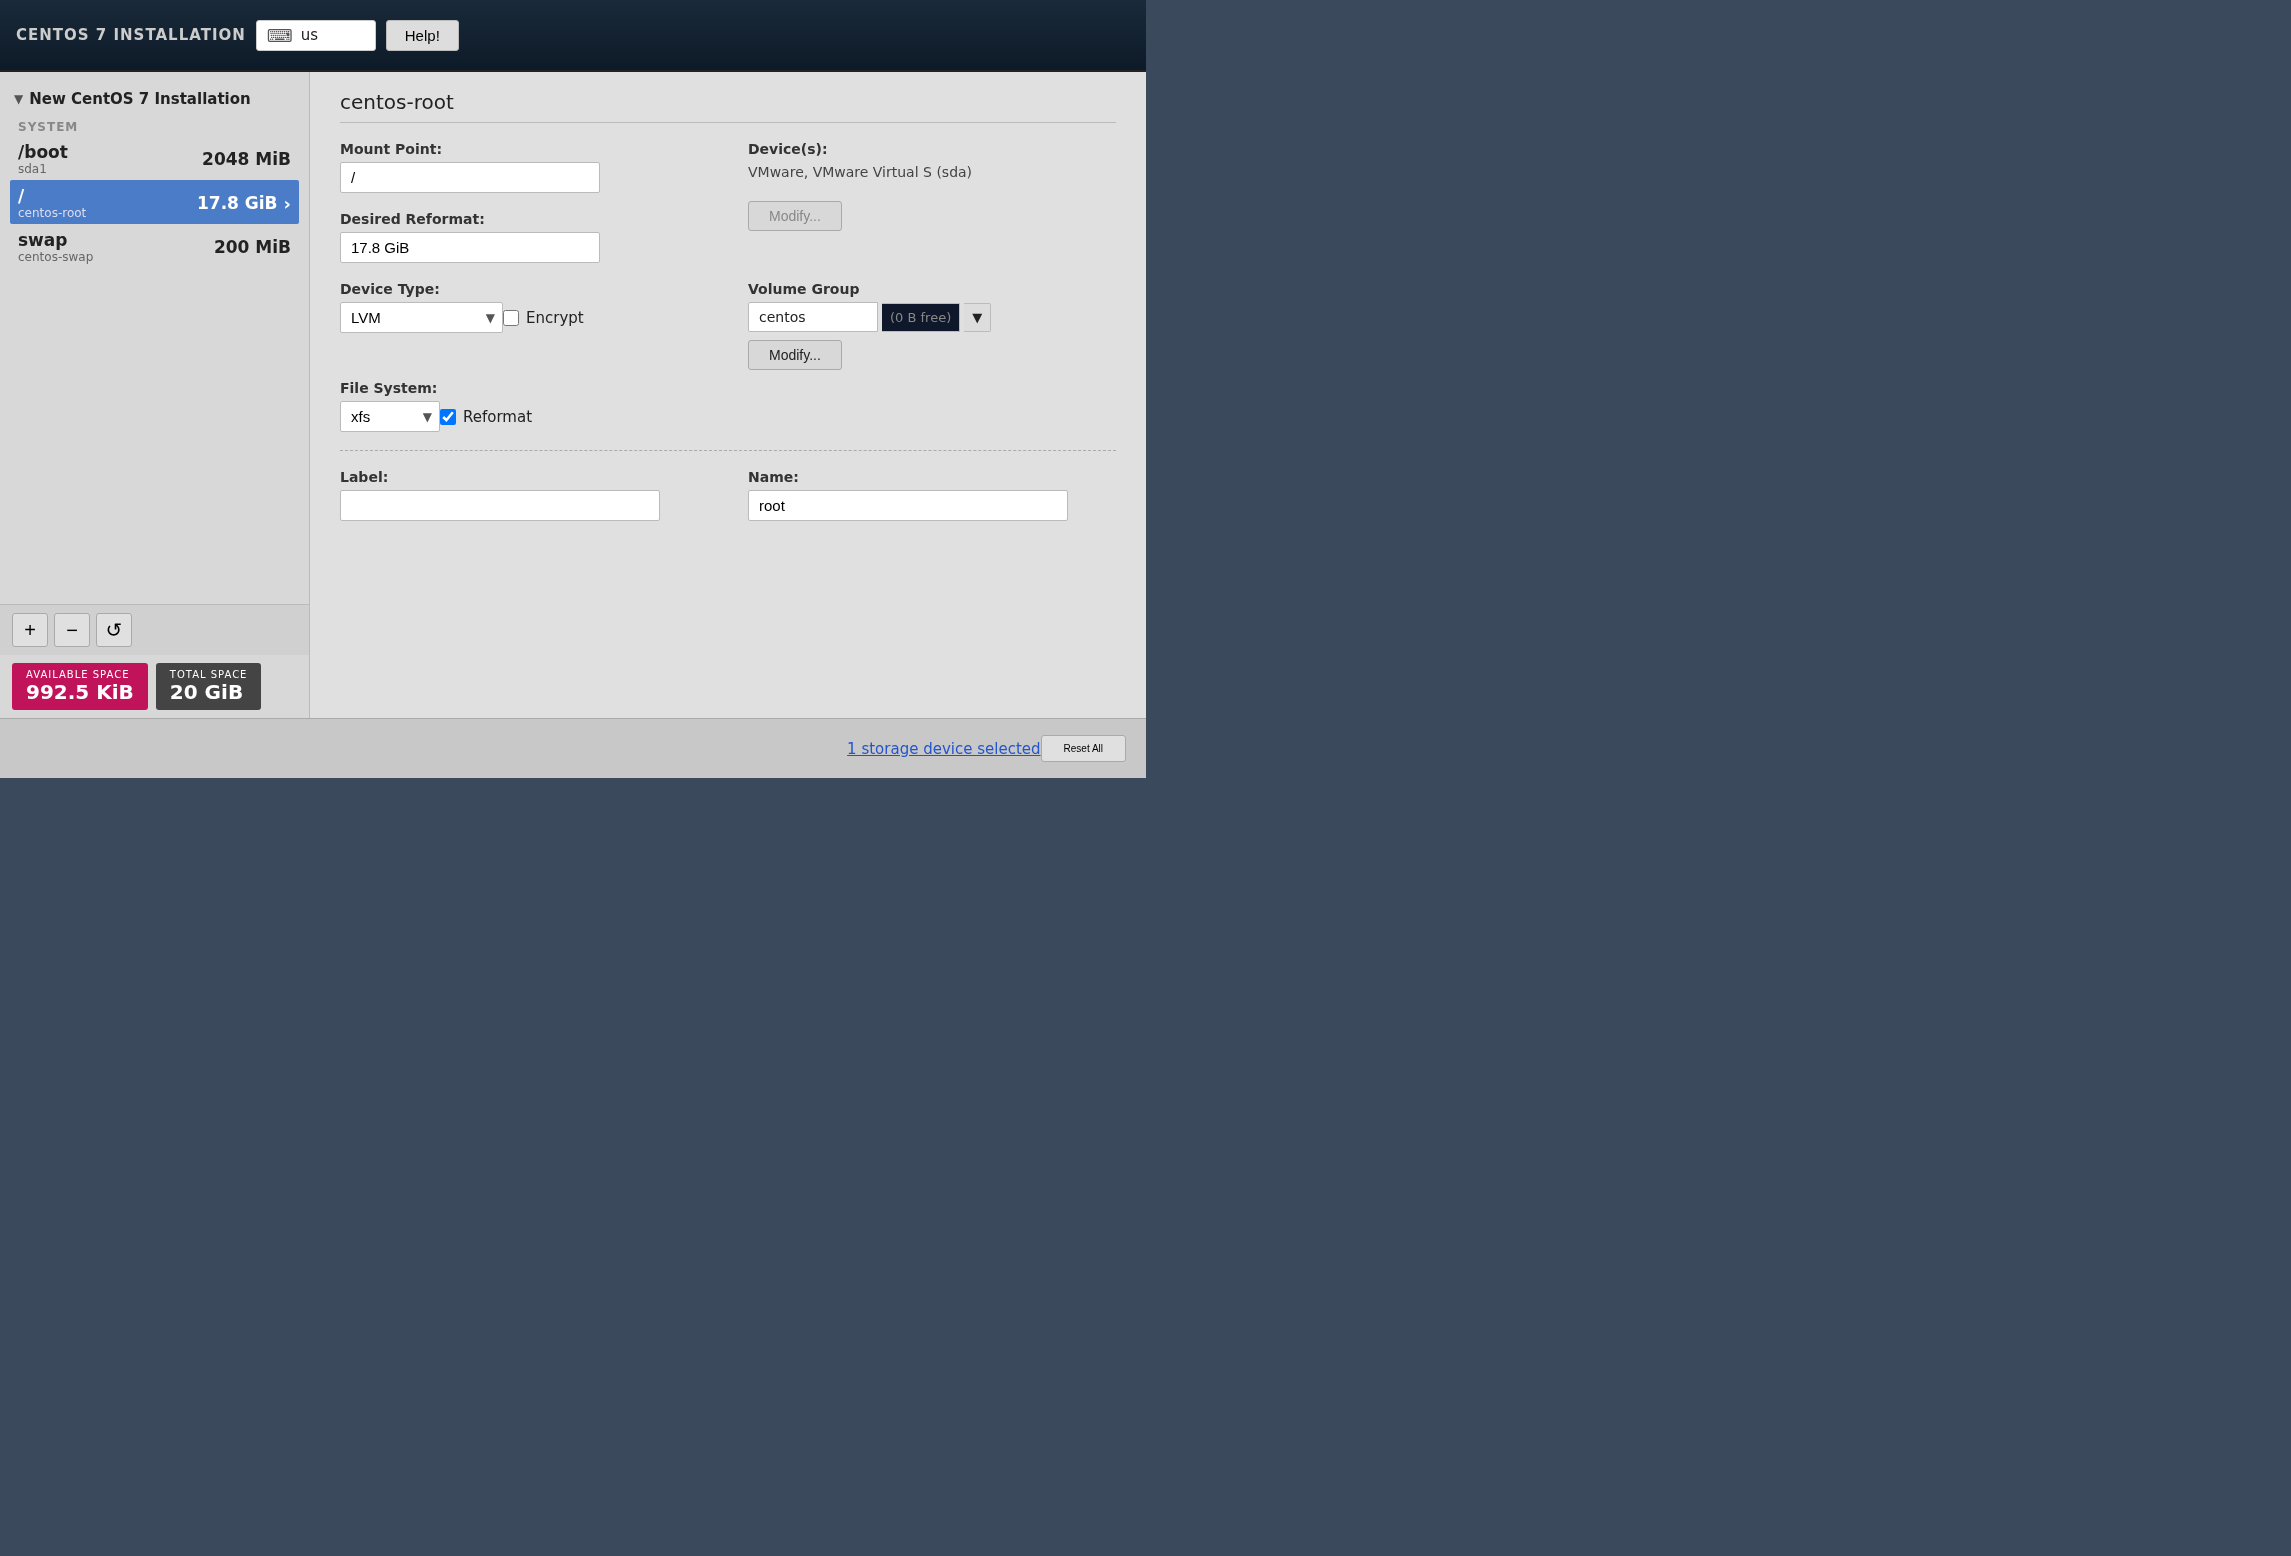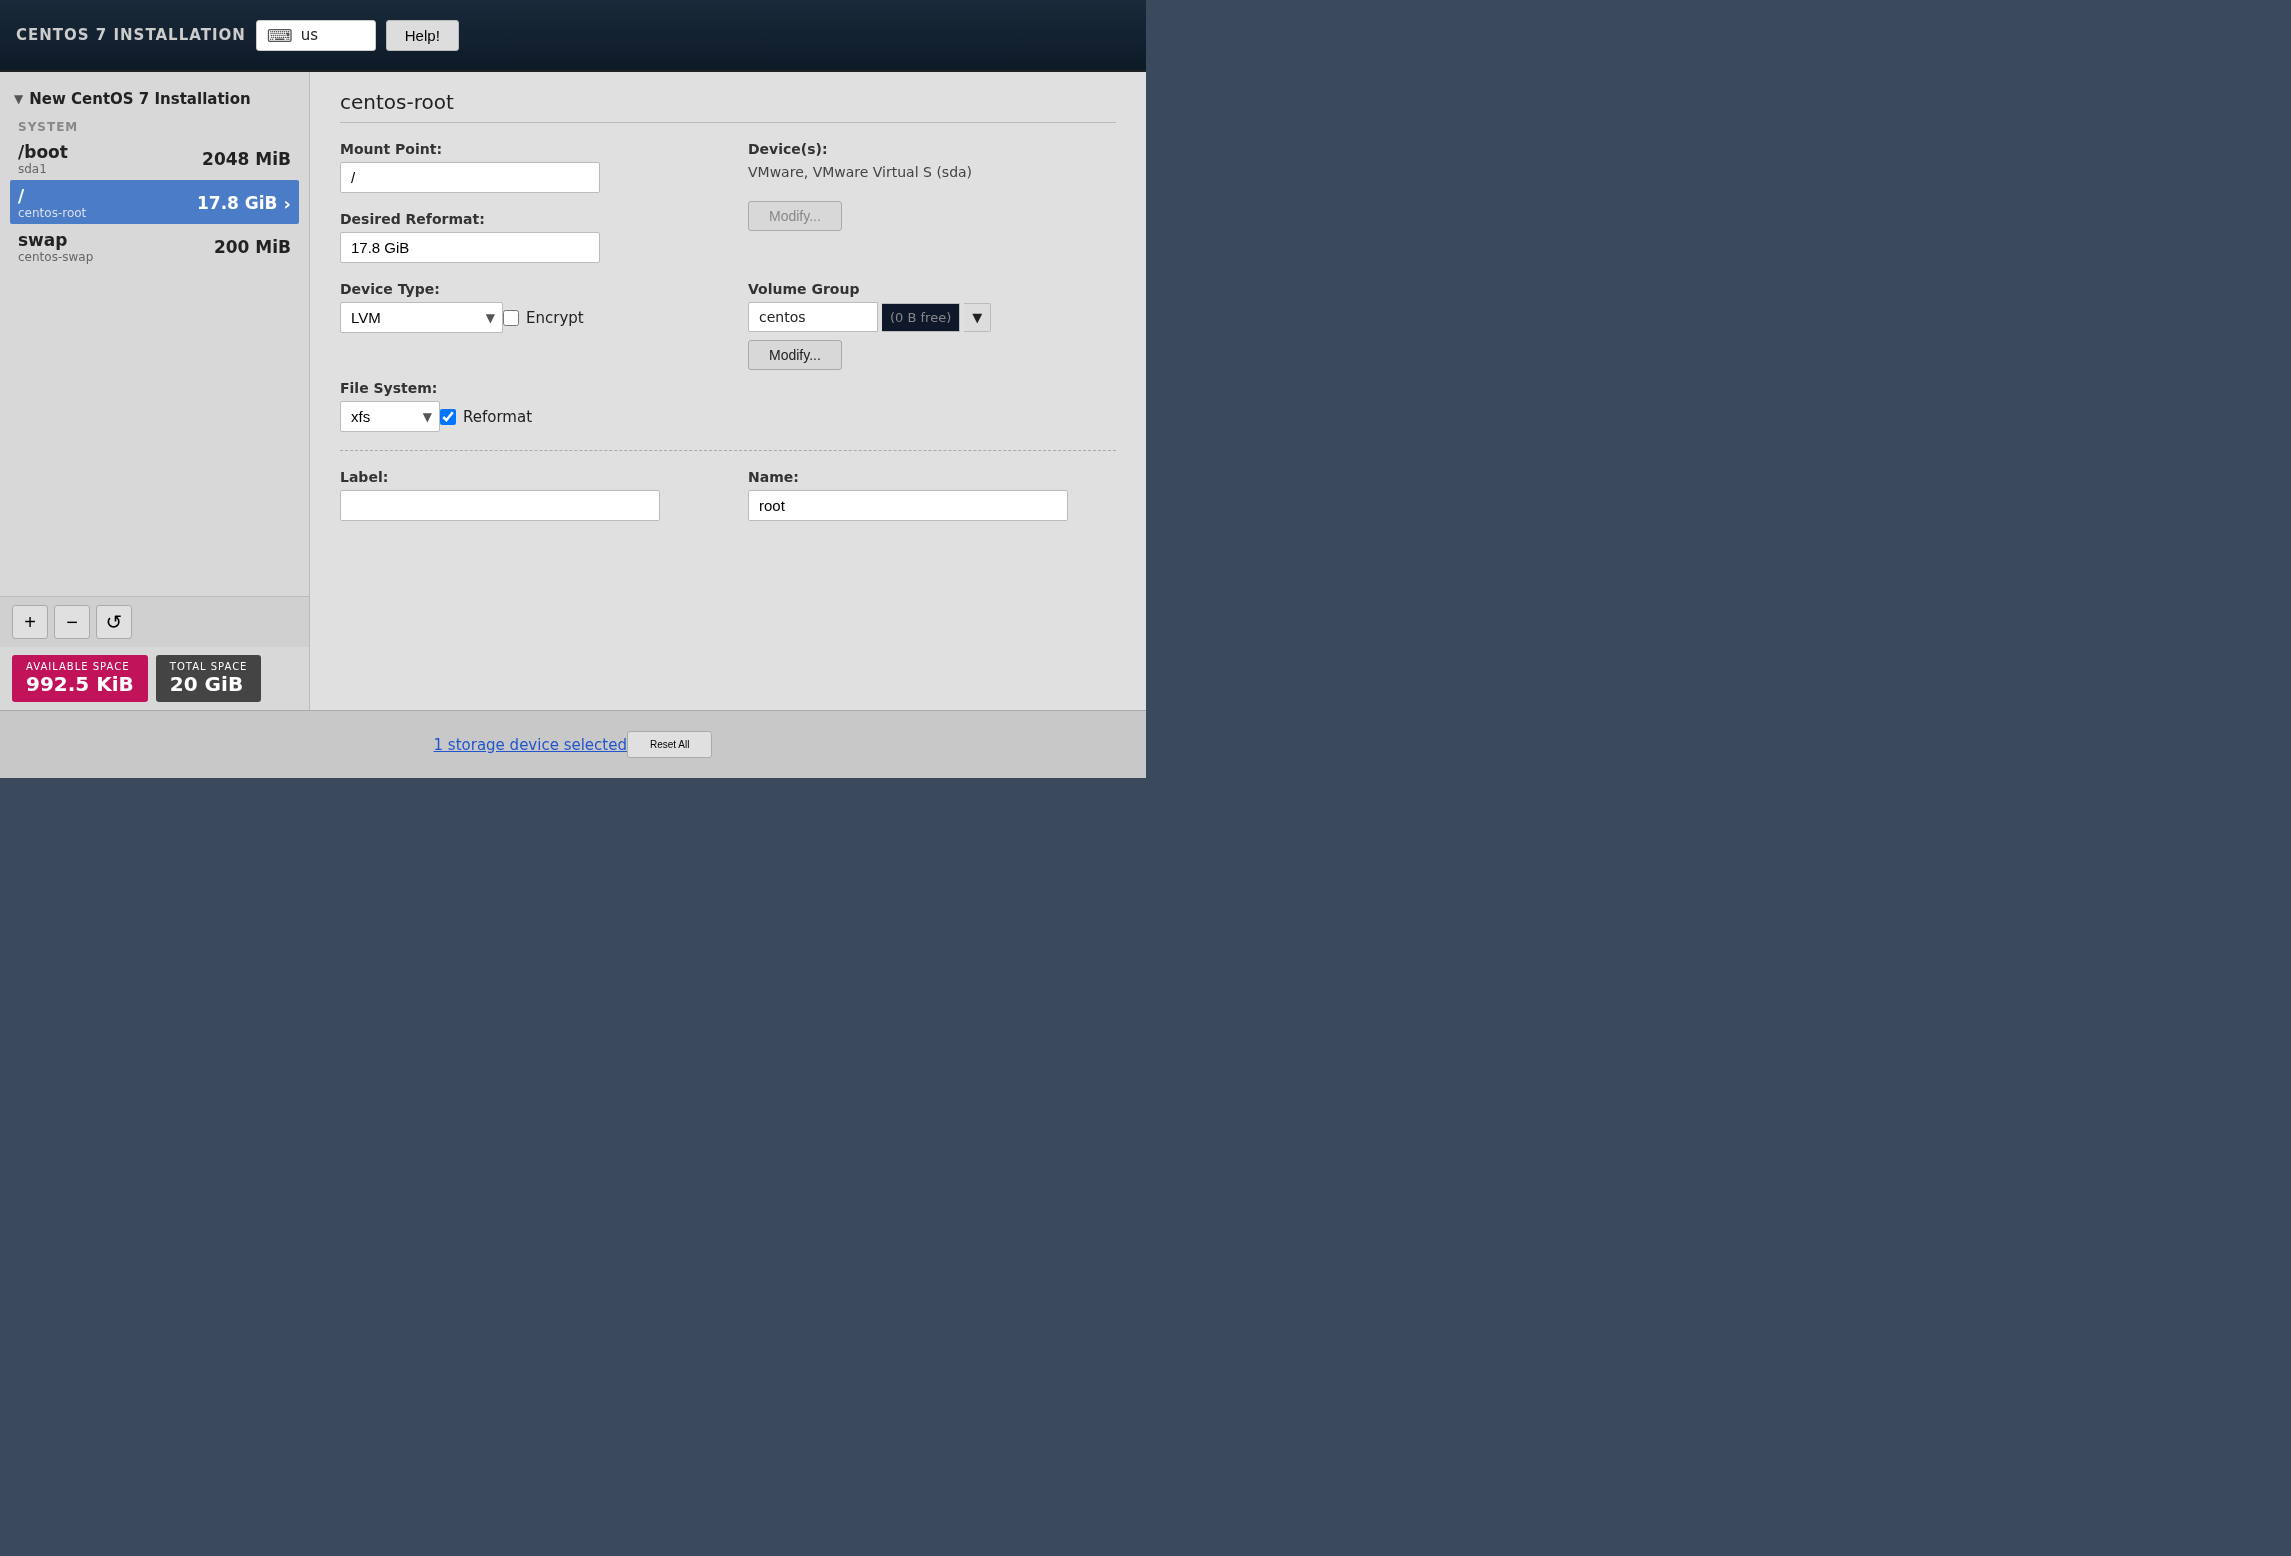--- a/index.html
+++ b/index.html
@@ -332,23 +332,23 @@
       grid-template-columns: 1fr 1fr;
       gap: 0 40px;
     }
 
     
     .footer {
       background: #c8c8c8;
       border-top: 1px solid #aaa;
       display: flex;
       align-items: center;
-      justify-content: center;
+      justify-content: flex-end;
       padding: 26px 20px;
-      height: 68px;
+      height: 60px;
     }
     .storage-link {
       color: #2255cc;
       text-decoration: underline;
       font-size: 15px;
       cursor: pointer;
     }
     .reset-all-btn {
       background: #e0e0e0;
       border: 1px solid #aaa;

